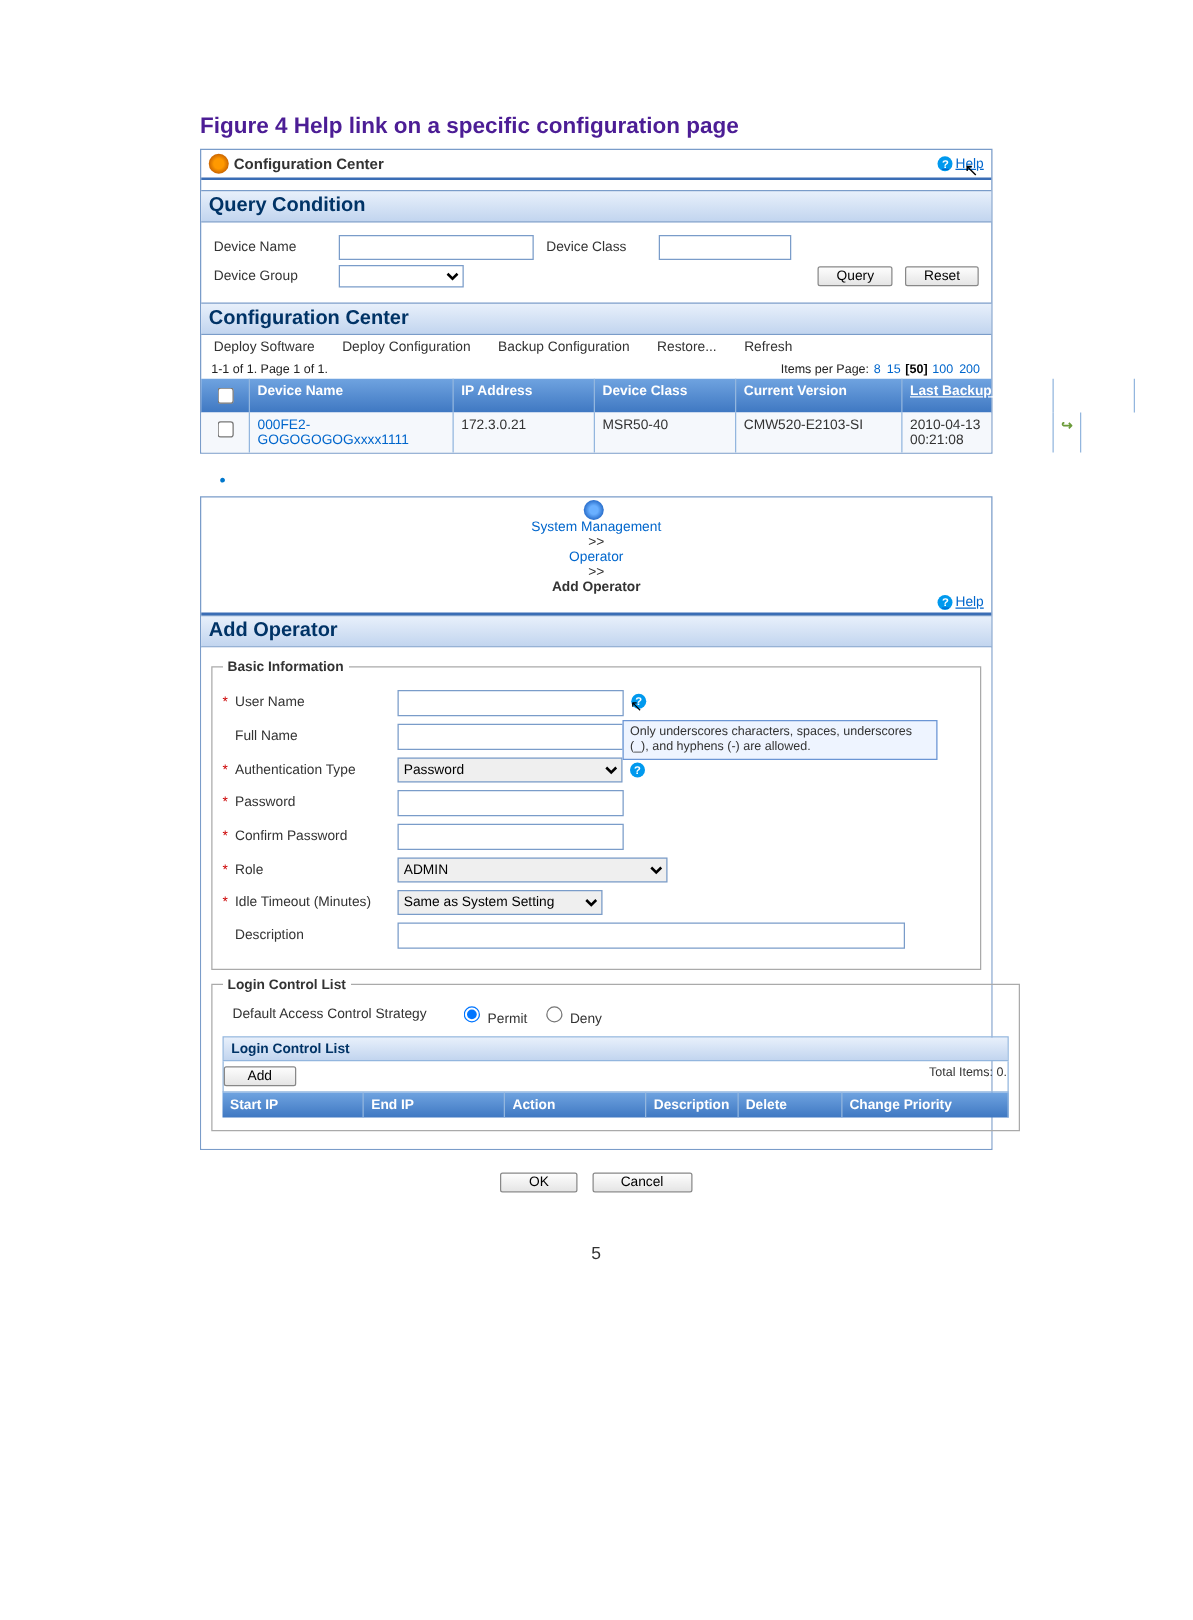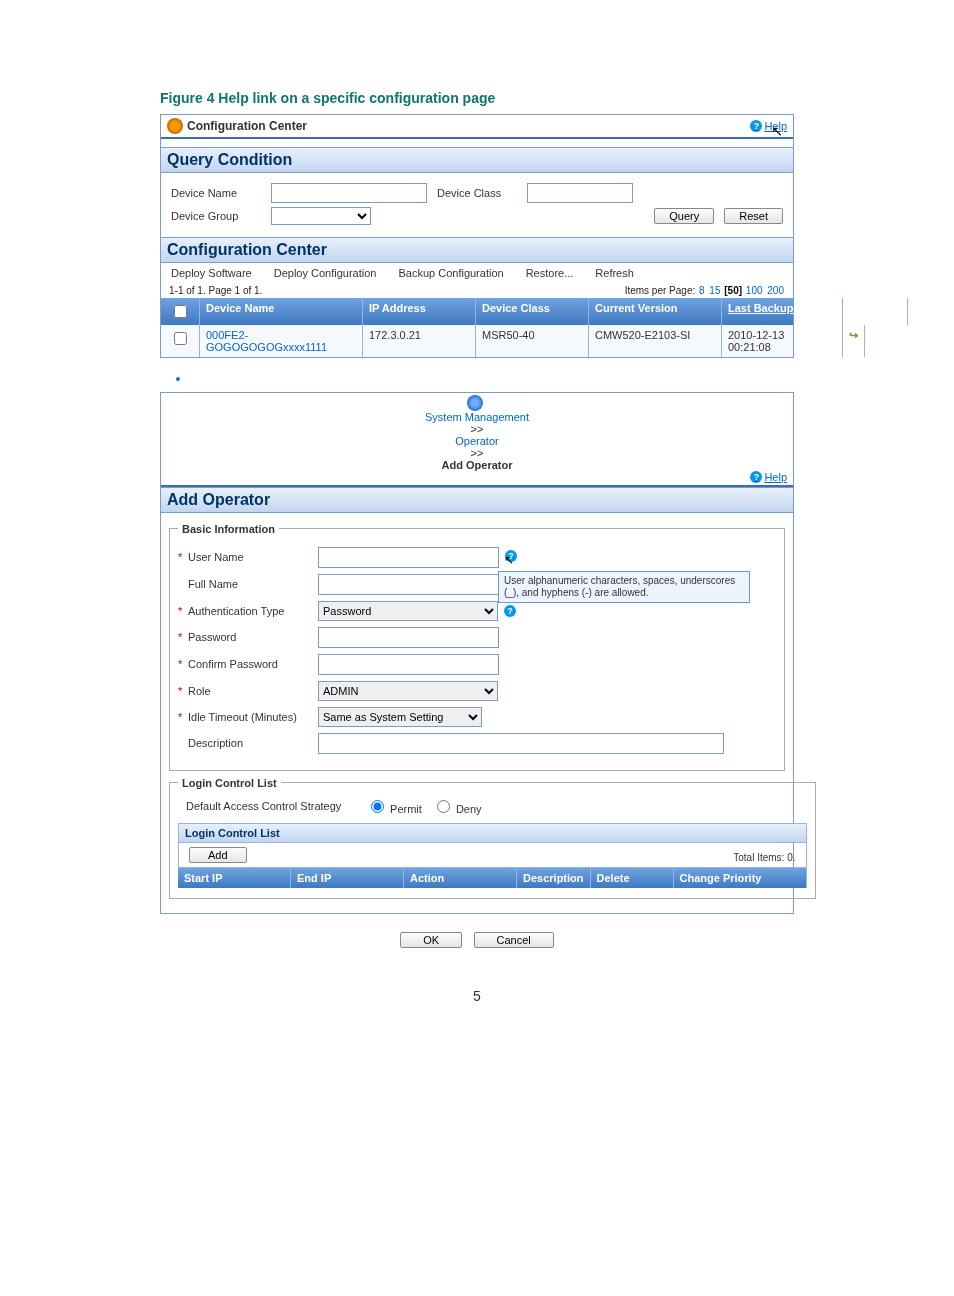--- a/index.html
+++ b/index.html
@@ -1,17 +1,17 @@
 <!DOCTYPE html>
 <html><head>
 <meta charset="utf-8">
 <style>
   body { margin:0; padding:0; font-family: Arial, sans-serif; font-size:12px; color:#333; background:#fff; }
   .page { width:954px; margin:0 auto; padding:80px 160px 40px; box-sizing:border-box;}
-  .fig-title { color:#0f766e; font-weight:bold; font-size:14px; margin:10px 0 8px; }
+  .fig-title { color:#4c1d95; font-weight:bold; font-size:18px; margin:10px 0 8px; }
   .body-text { font-size:14px; line-height:1.7; text-align:justify; margin:15px 0 5px 0;}
   .bullet-row { display:flex; }
   .bullet-dot { width:36px; flex:none; color:#0077cc; font-size:14px; text-align:center; line-height:1.7;}
   .fig-link { color:#0099cc; }
   .screenshot { border:1px solid #7a9cc9; background:#fff; position:relative; margin-bottom:10px;}
   .cc-header { display:flex; align-items:center; padding:2px 6px 1px; height:18px;}
   .cc-header .cog { width:16px;height:16px; background: radial-gradient(circle,#ff9900 35%,#cc6600 70%); border-radius:50%; margin-right:4px;}
   .cc-header .title { font-weight:bold; font-size:12px;}
   .help-link { margin-left:auto; color:#0066cc; text-decoration:underline; font-size:11px; display:flex; align-items:center;}
   .help-icon { width:12px;height:12px;border-radius:50%;background:#0099ee;color:#fff;font-size:9px;line-height:12px;text-align:center;font-weight:bold;display:inline-block;margin-right:2px;}
@@ -49,21 +49,21 @@
   .ss2-body { background:#fff; padding:4px 6px 8px;}
   fieldset.fs { border:1px solid #aaa; margin:6px 2px; padding:6px 8px 10px; }
   fieldset.fs legend { font-weight:bold; font-size:11px; padding:0 4px;}
   .frow { display:flex; align-items:center; margin:6px 0; font-size:11px; }
   .frow .req { color:#cc0000; width:10px;}
   .frow .flbl { width:130px;}
   .finput { border:1px solid #7a9cc9; height:17px; width:175px;}
   select.fsel { border:1px solid #7a9cc9; height:20px; font-size:11px;}
   .tooltip-box { position:absolute; border:1px solid #6b95d4; background:#eef4ff; font-size:10px; padding:3px 5px; width:240px; line-height:1.2; color:#333;}
   .lcl-head { background:linear-gradient(#e8f0fb,#c2d5ef); border:1px solid #93b6de; font-weight:bold; padding:3px 6px; font-size:11px; color:#003366;}
-  .lcl-bar { border:1px solid #93b6de; border-top:none; padding:4px 10px; display:flex; font-size:10px; align-items:flex-end;}
+  .lcl-bar { border:1px solid #93b6de; border-top:none; padding:4px 0; display:flex; font-size:10px; align-items:flex-start;}
   .add-btn { background:linear-gradient(#fdfdfd,#e5e5e5); border:1px solid #888; padding:1px 18px; font-size:11px; border-radius:2px; cursor:pointer;}
   .lcl-grid-head { display:flex; background:linear-gradient(#6fa3e0,#3f78c2); color:#fff; font-weight:bold; font-size:11px;}
   .lcl-grid-head .cell { padding:4px 6px; border-right:1px solid #93b6de;}
   .lw-sip{width:100px;flex:none;}
   .lw-eip{width:100px;flex:none;}
   .lw-act{width:100px;flex:none;}
   .lw-desc{flex:1;}
   .lw-del{width:70px;flex:none;}
   .lw-chp{width:120px;flex:none;}
   .okcancel { text-align:center; margin-top:18px;}
@@ -141,21 +141,21 @@
       <div class="cell cw-chk"><input type="checkbox" style=""></div>
       <div class="cell cw-name">
         <a class="link-blue">
           <span>000FE2-</span><br><span>GOGOGOGOGxxxx1111</span>
         </a>
       </div>
       <div class="cell cw-ip">172.3.0.21</div>
       <div class="cell cw-class">MSR50-40</div>
       <div class="cell cw-ver">CMW520-E2103-SI</div>
       <div class="cell cw-time">
-        <span>2010-12-13</span><br><span>00:21:08</span>
+        <span>2010-04-13</span><br><span>00:21:08</span>
       </div>
       <div class="cell cw-op"><span class="op-arrow">↪</span></div>
     </div>
   </div>
 
   <div class="bullet-row">
     <div class="bullet-dot">•</div>
   </div>
 
 
@@ -185,42 +185,42 @@
           <input class="finput" style="">
           <span class="help-icon" style="margin-left:6px;position:relative;top:-1px;">?</span>
         </div>
         <span class="cursor" style="top:18px;left:334px;font-size:12px;">↖</span>
 
         <div class="frow">
           <span class="req"></span>
             <span class="flbl">Full Name</span>
           <input class="finput" style="">
         </div>
-        <div class="tooltip-box" style="top:36px;left:328px;">User alphanumeric characters, spaces, underscores (_), and hyphens (-) are allowed.</div>
+        <div class="tooltip-box" style="top:36px;left:328px;">Only underscores characters, spaces, underscores (_), and hyphens (-) are allowed.</div>
 
         <div class="frow">
           <span class="req">*</span>
             <span class="flbl">Authentication Type</span>
           <select class="fsel" style="width:180px;"><option>Password</option></select>
           <span class="help-icon" style="margin-left:6px;">?</span>
         </div>
         <div class="frow">
           <span class="req">*</span>
             <span class="flbl">Password</span>
           <input type="password" class="finput" style="">
         </div>
         <div class="frow">
           <span class="req">*</span>
             <span class="flbl">Confirm Password</span>
           <input type="password" class="finput" style="">
         </div>
         <div class="frow">
           <span class="req">*</span>
             <span class="flbl">Role</span>
-          <select class="fsel" style="width:180px;"><option>ADMIN</option></select>
+          <select class="fsel" style="width:216px;"><option>ADMIN</option></select>
         </div>
         <div class="frow">
           <span class="req">*</span>
             <span class="flbl">Idle Timeout (Minutes)</span>
           <select class="fsel" style="width:164px;"><option>Same as System Setting</option></select>
         </div>
         <div class="frow">
           <span class="req"></span>
             <span class="flbl">Description</span>
           <input class="finput" style="width: 400px;">

